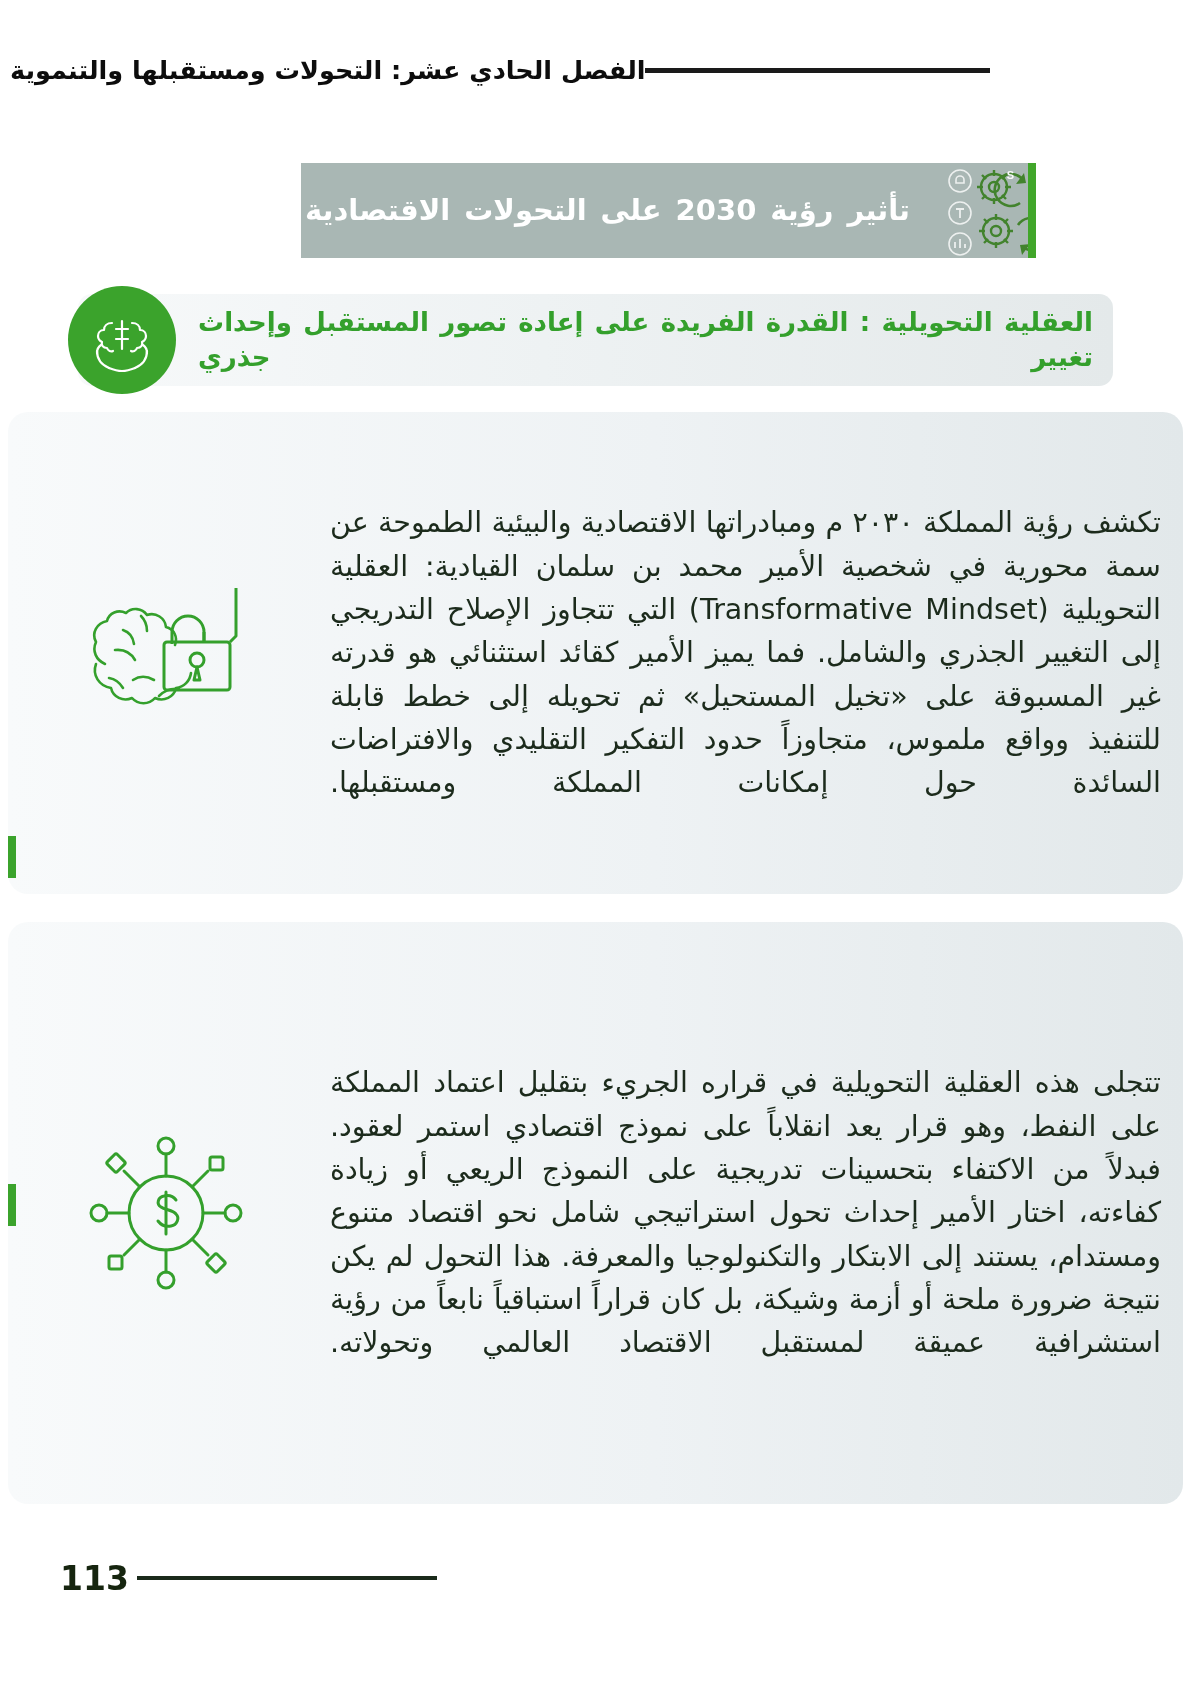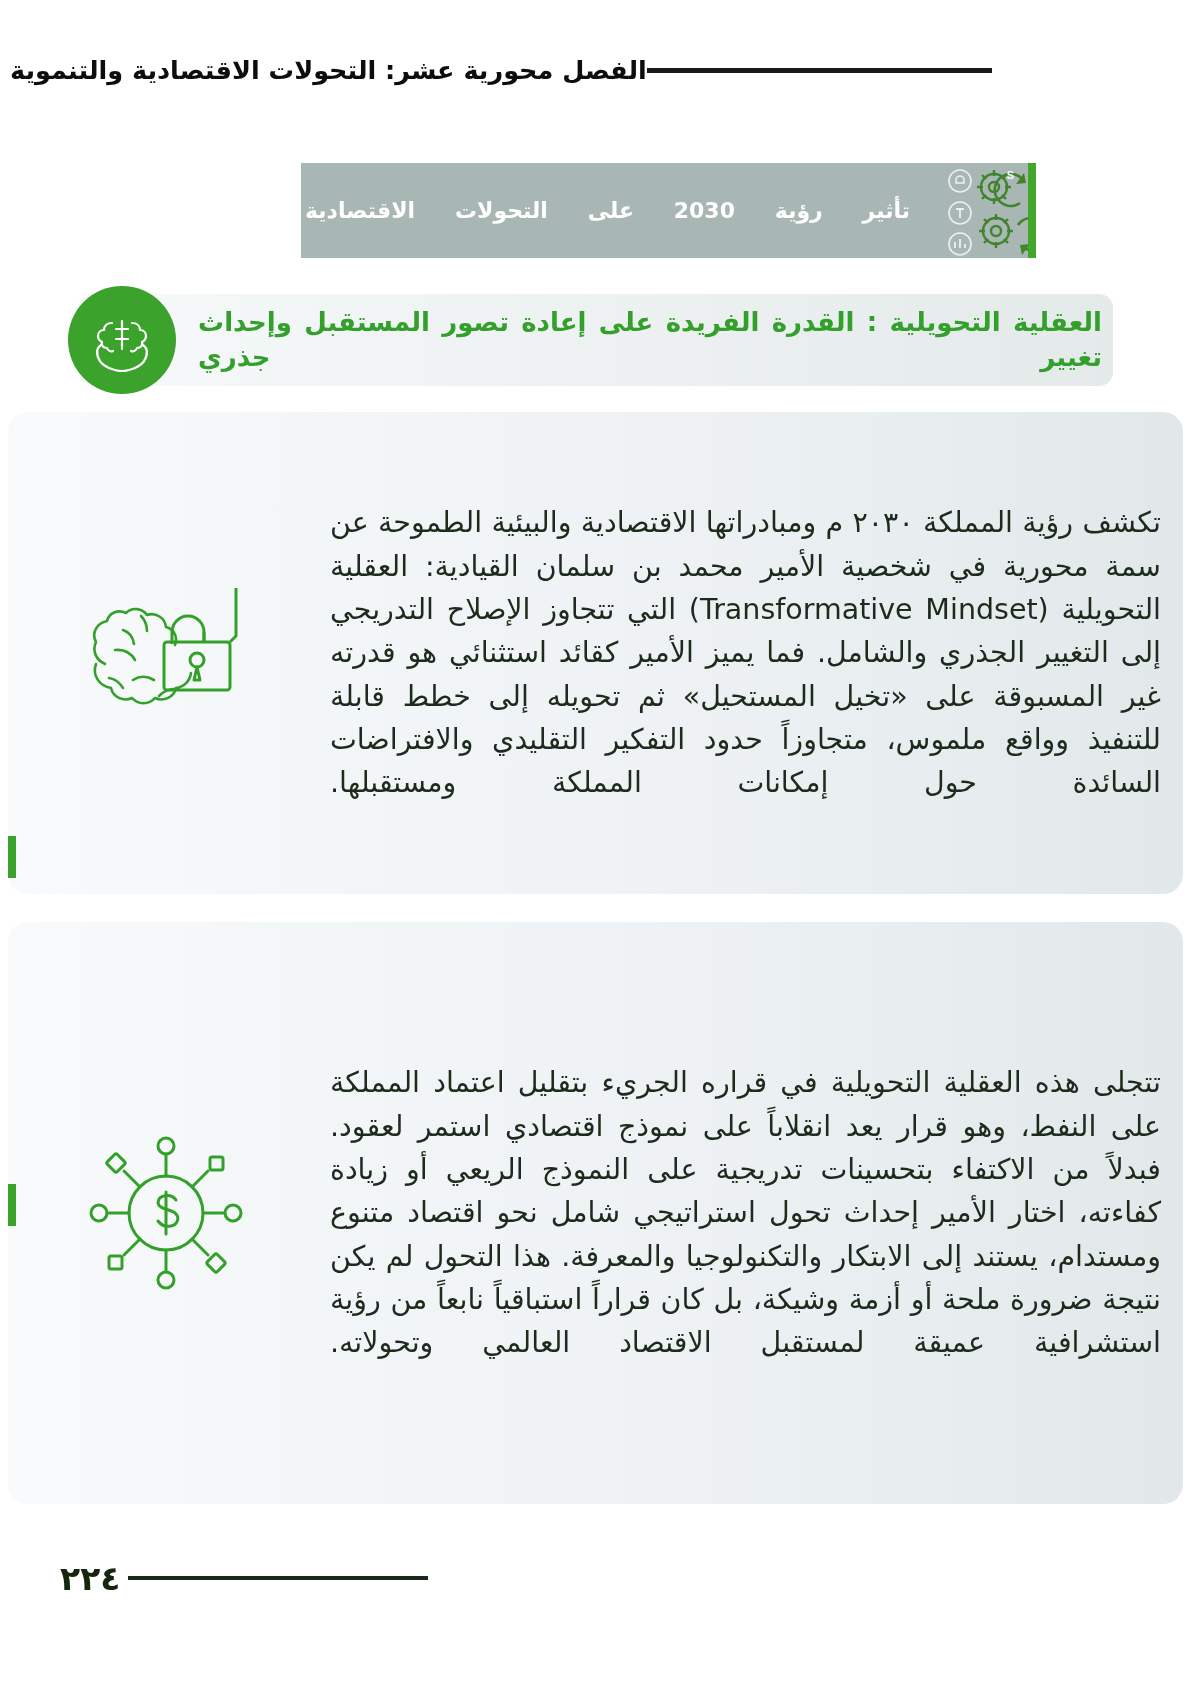--- a/index.html
+++ b/index.html
@@ -82,21 +82,21 @@
     display: flex;
     flex-direction: column;
     justify-content: center;
     align-items: flex-start;
     padding: 0 26px 0 4px;
     direction: rtl;
     text-align: right;
   }
   .banner-line {
     color: #ffffff;
-    font-size: 22px;
+    font-size: 29px;
     font-weight: bold;
     line-height: 1.32;
     white-space: nowrap;
     width: 100%;
     text-align: right;
   }
   .banner-line.justified {
     text-align: justify;
     text-align-last: justify;
   }
@@ -106,21 +106,21 @@
     position: absolute;
     top: 294px;
     right: 78px;
     left: 78px;
     height: 92px;
     background: linear-gradient(to left, #e4e9ea 0%, #eef2f3 55%, #f7f9fa 100%);
     border-radius: 14px;
     display: flex;
     align-items: center;
     justify-content: flex-start;
-    padding-right: 11px;
+    padding-right: 20px;
     padding-left: 120px;
     box-sizing: border-box;
   }
   .section-head-text {
     direction: rtl;
     text-align: justify;
     text-align-last: justify;
     color: #34a02c;
     font-size: 26px;
     font-weight: bold;
@@ -220,21 +220,21 @@
     color: #16250f;
     padding-right: 8px;
     padding-left: 60px;
     direction: rtl;
   }
 </style>
 </head>
 <body>
 
 <div class="page-header">
-  <div class="header-title">الفصل محورية عشر: التحولات الاقتصادية والتنموية</div>
+  <div class="header-title">الفصل الحادي عشر: التحولات ومستقبلها والتنموية</div>
   <div class="header-rule"></div>
 </div>
 
 <div class="banner">
   <div class="banner-accent"></div>
   <div class="banner-icon-area">
     <svg width="100" height="92" viewBox="0 0 100 92">
       <g fill="none" stroke="#ffffff" stroke-width="1.6" opacity="0.85">
         <circle cx="22" cy="16" r="11"></circle>
         <path d="M22 11 a4 4 0 0 1 4 4 v3 h-8 v-3 a4 4 0 0 1 4 -4z"></path>
@@ -347,14 +347,14 @@
       </svg>
     </div>
   </div>
   <div class="card-bar">
       <i></i>
     </div>
 </div>
 
 <div class="page-footer">
   <div class="footer-rule"></div>
-  <div class="page-number">٢٢٤</div>
+  <div class="page-number">113</div>
 </div>
 
 </body></html>

